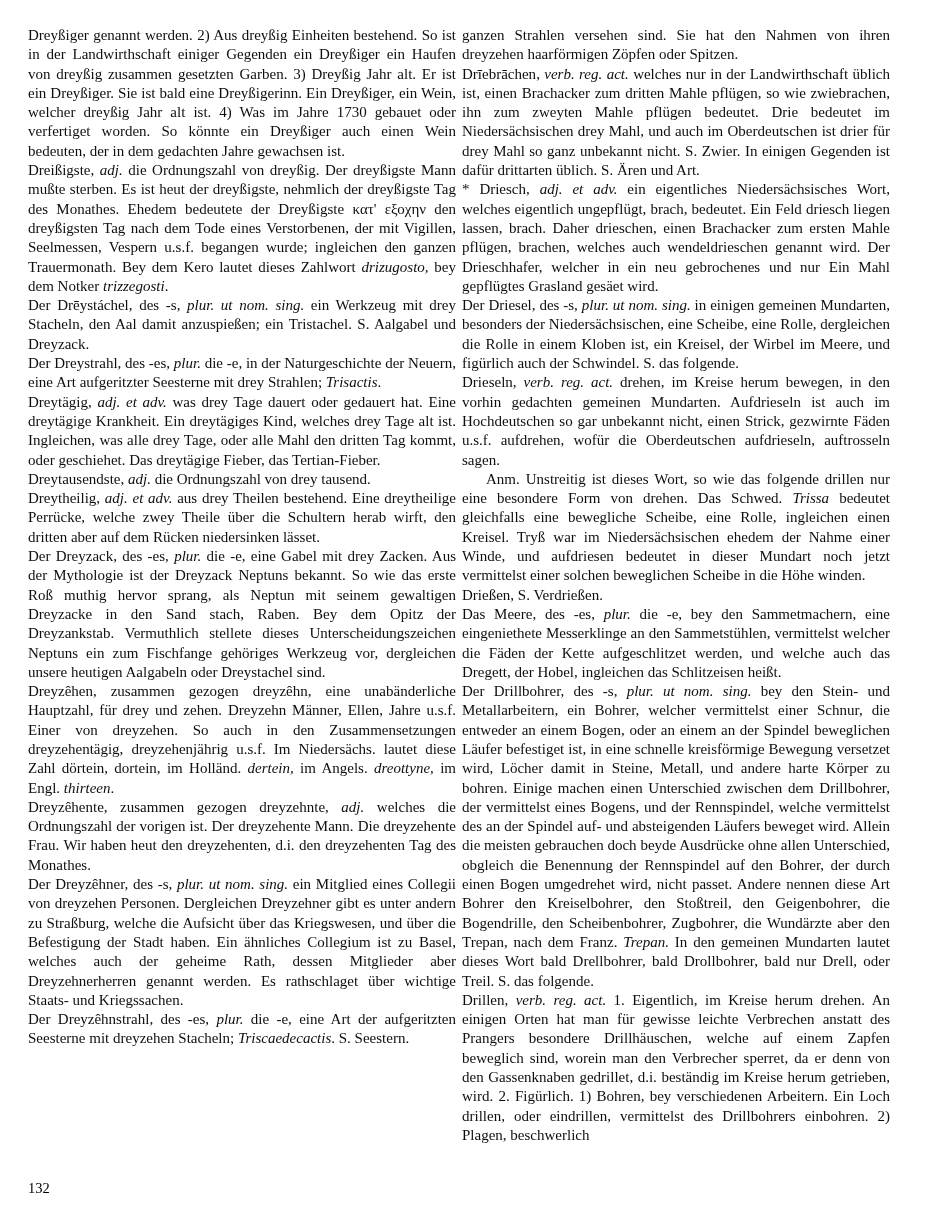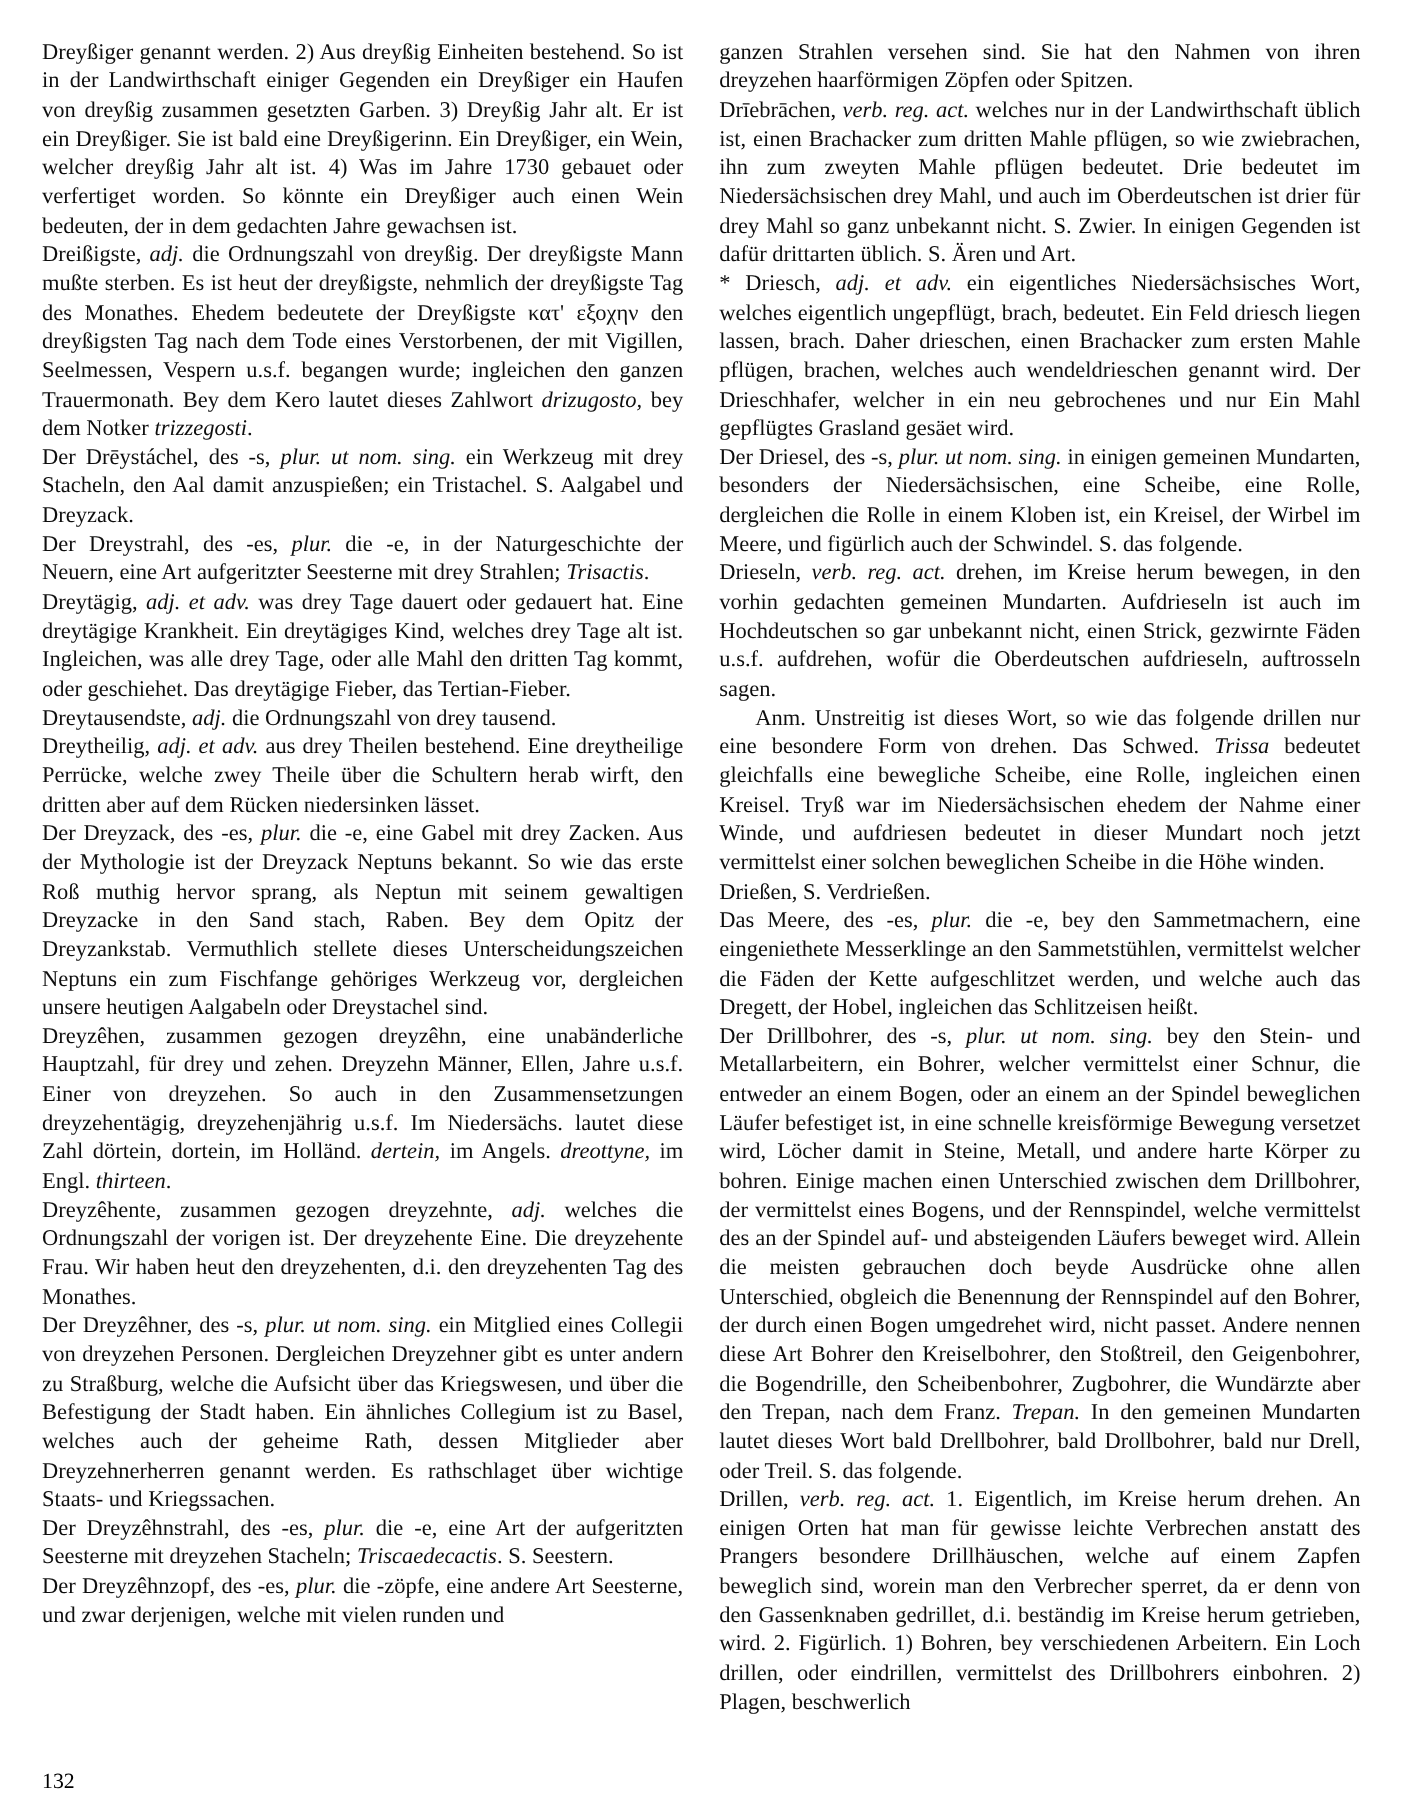--- a/index.html
+++ b/index.html
@@ -6,21 +6,21 @@
   body {
     width:935px; height:1210px; background:#ffffff; overflow:hidden;
   }
   .page {
     box-sizing:border-box; width:935px; height:1210px;
     padding:26px 28px 12px 28px;
     font-family:"Liberation Serif","DejaVu Serif",serif;
     font-size:15px; line-height:19.3px; color:#0e0e0e;
     display:flex; flex-direction:column;
   }
-  .text-columns { display:flex; gap:24px; flex:1 1 auto; overflow:hidden; }
+  .text-columns { display:flex; gap:6px; flex:1 1 auto; overflow:hidden; }
   .column { width:428px; box-sizing:border-box; }
   p.entry { margin:0; text-align:justify; hyphens:auto; -webkit-hyphens:auto; }
   p.indent { text-indent:1.6em; }
   .hw { font-weight:normal; }
   .it { font-style:italic; }
   .gr, .tx { font-style:normal; }
   .page-number {
     flex:0 0 auto; margin-top:4px; font-size:14.5px; color:#000000;
   }
 </style>
@@ -32,24 +32,23 @@
     <section class="column">
         <p class="entry"><span class="tx">Dreyßiger genannt werden. 2) Aus dreyßig Einheiten bestehend. So ist in der Landwirthschaft einiger Gegenden ein Dreyßiger ein Haufen von dreyßig zusammen gesetzten Garben. 3) Dreyßig Jahr alt. Er ist ein Dreyßiger. Sie ist bald eine Dreyßigerinn. Ein Dreyßiger, ein Wein, welcher dreyßig Jahr alt ist. 4) Was im Jahre 1730 gebauet oder verfertiget worden. So könnte ein Dreyßiger auch einen Wein bedeuten, der in dem gedachten Jahre gewachsen ist.</span></p>
         <p class="entry"><span class="hw">Dreißigste</span><span class="tx">, </span><span class="it">adj.</span><span class="tx"> die Ordnungszahl von dreyßig. Der dreyßigste Mann mußte sterben. Es ist heut der dreyßigste, nehmlich der dreyßigste Tag des Monathes. Ehedem bedeutete der Dreyßigste </span><span class="gr">κατ' εξοχην</span><span class="tx"> den dreyßigsten Tag nach dem Tode eines Verstorbenen, der mit Vigillen, Seelmessen, Vespern u.s.f. begangen wurde; ingleichen den ganzen Trauermonath. Bey dem Kero lautet dieses Zahlwort </span><span class="it">drizugosto,</span><span class="tx"> bey dem Notker </span><span class="it">trizzegosti</span><span class="tx">.</span></p>
         <p class="entry"><span class="hw">Der Drēystáchel</span><span class="tx">, des -s, </span><span class="it">plur. ut nom. sing.</span><span class="tx"> ein Werkzeug mit drey Stacheln, den Aal damit anzuspießen; ein Tristachel. S. Aalgabel und Dreyzack.</span></p>
         <p class="entry"><span class="hw">Der Dreystrahl</span><span class="tx">, des -es, </span><span class="it">plur.</span><span class="tx"> die -e, in der Naturgeschichte der Neuern, eine Art aufgeritzter Seesterne mit drey Strahlen; </span><span class="it">Trisactis</span><span class="tx">.</span></p>
         <p class="entry"><span class="hw">Dreytägig</span><span class="tx">, </span><span class="it">adj. et adv.</span><span class="tx"> was drey Tage dauert oder gedauert hat. Eine dreytägige Krankheit. Ein dreytägiges Kind, welches drey Tage alt ist. Ingleichen, was alle drey Tage, oder alle Mahl den dritten Tag kommt, oder geschiehet. Das dreytägige Fieber, das Tertian-Fieber.</span></p>
         <p class="entry"><span class="hw">Dreytausendste</span><span class="tx">, </span><span class="it">adj.</span><span class="tx"> die Ordnungszahl von drey tausend.</span></p>
         <p class="entry"><span class="hw">Dreytheilig</span><span class="tx">, </span><span class="it">adj. et adv.</span><span class="tx"> aus drey Theilen bestehend. Eine dreytheilige Perrücke, welche zwey Theile über die Schultern herab wirft, den dritten aber auf dem Rücken niedersinken lässet.</span></p>
         <p class="entry"><span class="hw">Der Dreyzack</span><span class="tx">, des -es, </span><span class="it">plur.</span><span class="tx"> die -e, eine Gabel mit drey Zacken. Aus der Mythologie ist der Dreyzack Neptuns bekannt. So wie das erste Roß muthig hervor sprang, als Neptun mit seinem gewaltigen Dreyzacke in den Sand stach, Raben. Bey dem Opitz der Dreyzankstab. Vermuthlich stellete dieses Unterscheidungszeichen Neptuns ein zum Fischfange gehöriges Werkzeug vor, dergleichen unsere heutigen Aalgabeln oder Dreystachel sind.</span></p>
         <p class="entry"><span class="hw">Dreyzêhen</span><span class="tx">, zusammen gezogen dreyzêhn, eine unabänderliche Hauptzahl, für drey und zehen. Dreyzehn Männer, Ellen, Jahre u.s.f. Einer von dreyzehen. So auch in den Zusammensetzungen dreyzehentägig, dreyzehenjährig u.s.f. Im Niedersächs. lautet diese Zahl dörtein, dortein, im Holländ. </span><span class="it">dertein,</span><span class="tx"> im Angels. </span><span class="it">dreottyne,</span><span class="tx"> im Engl. </span><span class="it">thirteen</span><span class="tx">.</span></p>
-        <p class="entry"><span class="hw">Dreyzêhente</span><span class="tx">, zusammen gezogen dreyzehnte, </span><span class="it">adj.</span><span class="tx"> welches die Ordnungszahl der vorigen ist. Der dreyzehente Eine. Die dreyzehente Frau. Wir haben heut den dreyzehenten, d.i. den dreyzehenten Tag des Monathes.</span></p>
+        <p class="entry"><span class="hw">Dreyzêhente</span><span class="tx">, zusammen gezogen dreyzehnte, </span><span class="it">adj.</span><span class="tx"> welches die Ordnungszahl der vorigen ist. Der dreyzehente Mann. Die dreyzehente Frau. Wir haben heut den dreyzehenten, d.i. den dreyzehenten Tag des Monathes.</span></p>
         <p class="entry"><span class="hw">Der Dreyzêhner</span><span class="tx">, des -s, </span><span class="it">plur. ut nom. sing.</span><span class="tx"> ein Mitglied eines Collegii von dreyzehen Personen. Dergleichen Dreyzehner gibt es unter andern zu Straßburg, welche die Aufsicht über das Kriegswesen, und über die Befestigung der Stadt haben. Ein ähnliches Collegium ist zu Basel, welches auch der geheime Rath, dessen Mitglieder aber Dreyzehnerherren genannt werden. Es rathschlaget über wichtige Staats- und Kriegssachen.</span></p>
         <p class="entry"><span class="hw">Der Dreyzêhnstrahl</span><span class="tx">, des -es, </span><span class="it">plur.</span><span class="tx"> die -e, eine Art der aufgeritzten Seesterne mit dreyzehen Stacheln; </span><span class="it">Triscaedecactis</span><span class="tx">. S. Seestern.</span></p>
-        <p class="entry"><span class="hw">Der Dreyzêhnzopf</span><span class="tx">, des -es, </span><span class="it">plur.</span><span class="tx"> die -zöpfe, eine andere Art Seesterne, und zwar derjenigen, welche mit vielen runden und</span></p>
       </section>
     <section class="column">
         <p class="entry"><span class="tx">ganzen Strahlen versehen sind. Sie hat den Nahmen von ihren dreyzehen haarförmigen Zöpfen oder Spitzen.</span></p>
         <p class="entry"><span class="hw">Drīebrāchen</span><span class="tx">, </span><span class="it">verb. reg. act.</span><span class="tx"> welches nur in der Landwirthschaft üblich ist, einen Brachacker zum dritten Mahle pflügen, so wie zwiebrachen, ihn zum zweyten Mahle pflügen bedeutet. Drie bedeutet im Niedersächsischen drey Mahl, und auch im Oberdeutschen ist drier für drey Mahl so ganz unbekannt nicht. S. Zwier. In einigen Gegenden ist dafür drittarten üblich. S. Ären und Art.</span></p>
         <p class="entry"><span class="hw">* Driesch</span><span class="tx">, </span><span class="it">adj. et adv.</span><span class="tx"> ein eigentliches Niedersächsisches Wort, welches eigentlich ungepflügt, brach, bedeutet. Ein Feld driesch liegen lassen, brach. Daher drieschen, einen Brachacker zum ersten Mahle pflügen, brachen, welches auch wendeldrieschen genannt wird. Der Drieschhafer, welcher in ein neu gebrochenes und nur Ein Mahl gepflügtes Grasland gesäet wird.</span></p>
         <p class="entry"><span class="hw">Der Driesel</span><span class="tx">, des -s, </span><span class="it">plur. ut nom. sing.</span><span class="tx"> in einigen gemeinen Mundarten, besonders der Niedersächsischen, eine Scheibe, eine Rolle, dergleichen die Rolle in einem Kloben ist, ein Kreisel, der Wirbel im Meere, und figürlich auch der Schwindel. S. das folgende.</span></p>
         <p class="entry"><span class="hw">Drieseln</span><span class="tx">, </span><span class="it">verb. reg. act.</span><span class="tx"> drehen, im Kreise herum bewegen, in den vorhin gedachten gemeinen Mundarten. Aufdrieseln ist auch im Hochdeutschen so gar unbekannt nicht, einen Strick, gezwirnte Fäden u.s.f. aufdrehen, wofür die Oberdeutschen aufdrieseln, auftrosseln sagen.</span></p>
         <p class="entry indent"><span class="tx">Anm. Unstreitig ist dieses Wort, so wie das folgende drillen nur eine besondere Form von drehen. Das Schwed. </span><span class="it">Trissa</span><span class="tx"> bedeutet gleichfalls eine bewegliche Scheibe, eine Rolle, ingleichen einen Kreisel. Tryß war im Niedersächsischen ehedem der Nahme einer Winde, und aufdriesen bedeutet in dieser Mundart noch jetzt vermittelst einer solchen beweglichen Scheibe in die Höhe winden.</span></p>
         <p class="entry"><span class="hw">Drießen</span><span class="tx">, S. Verdrießen.</span></p>
         <p class="entry"><span class="hw">Das Meere</span><span class="tx">, des -es, </span><span class="it">plur.</span><span class="tx"> die -e, bey den Sammetmachern, eine eingeniethete Messerklinge an den Sammetstühlen, vermittelst welcher die Fäden der Kette aufgeschlitzet werden, und welche auch das Dregett, der Hobel, ingleichen das Schlitzeisen heißt.</span></p>

